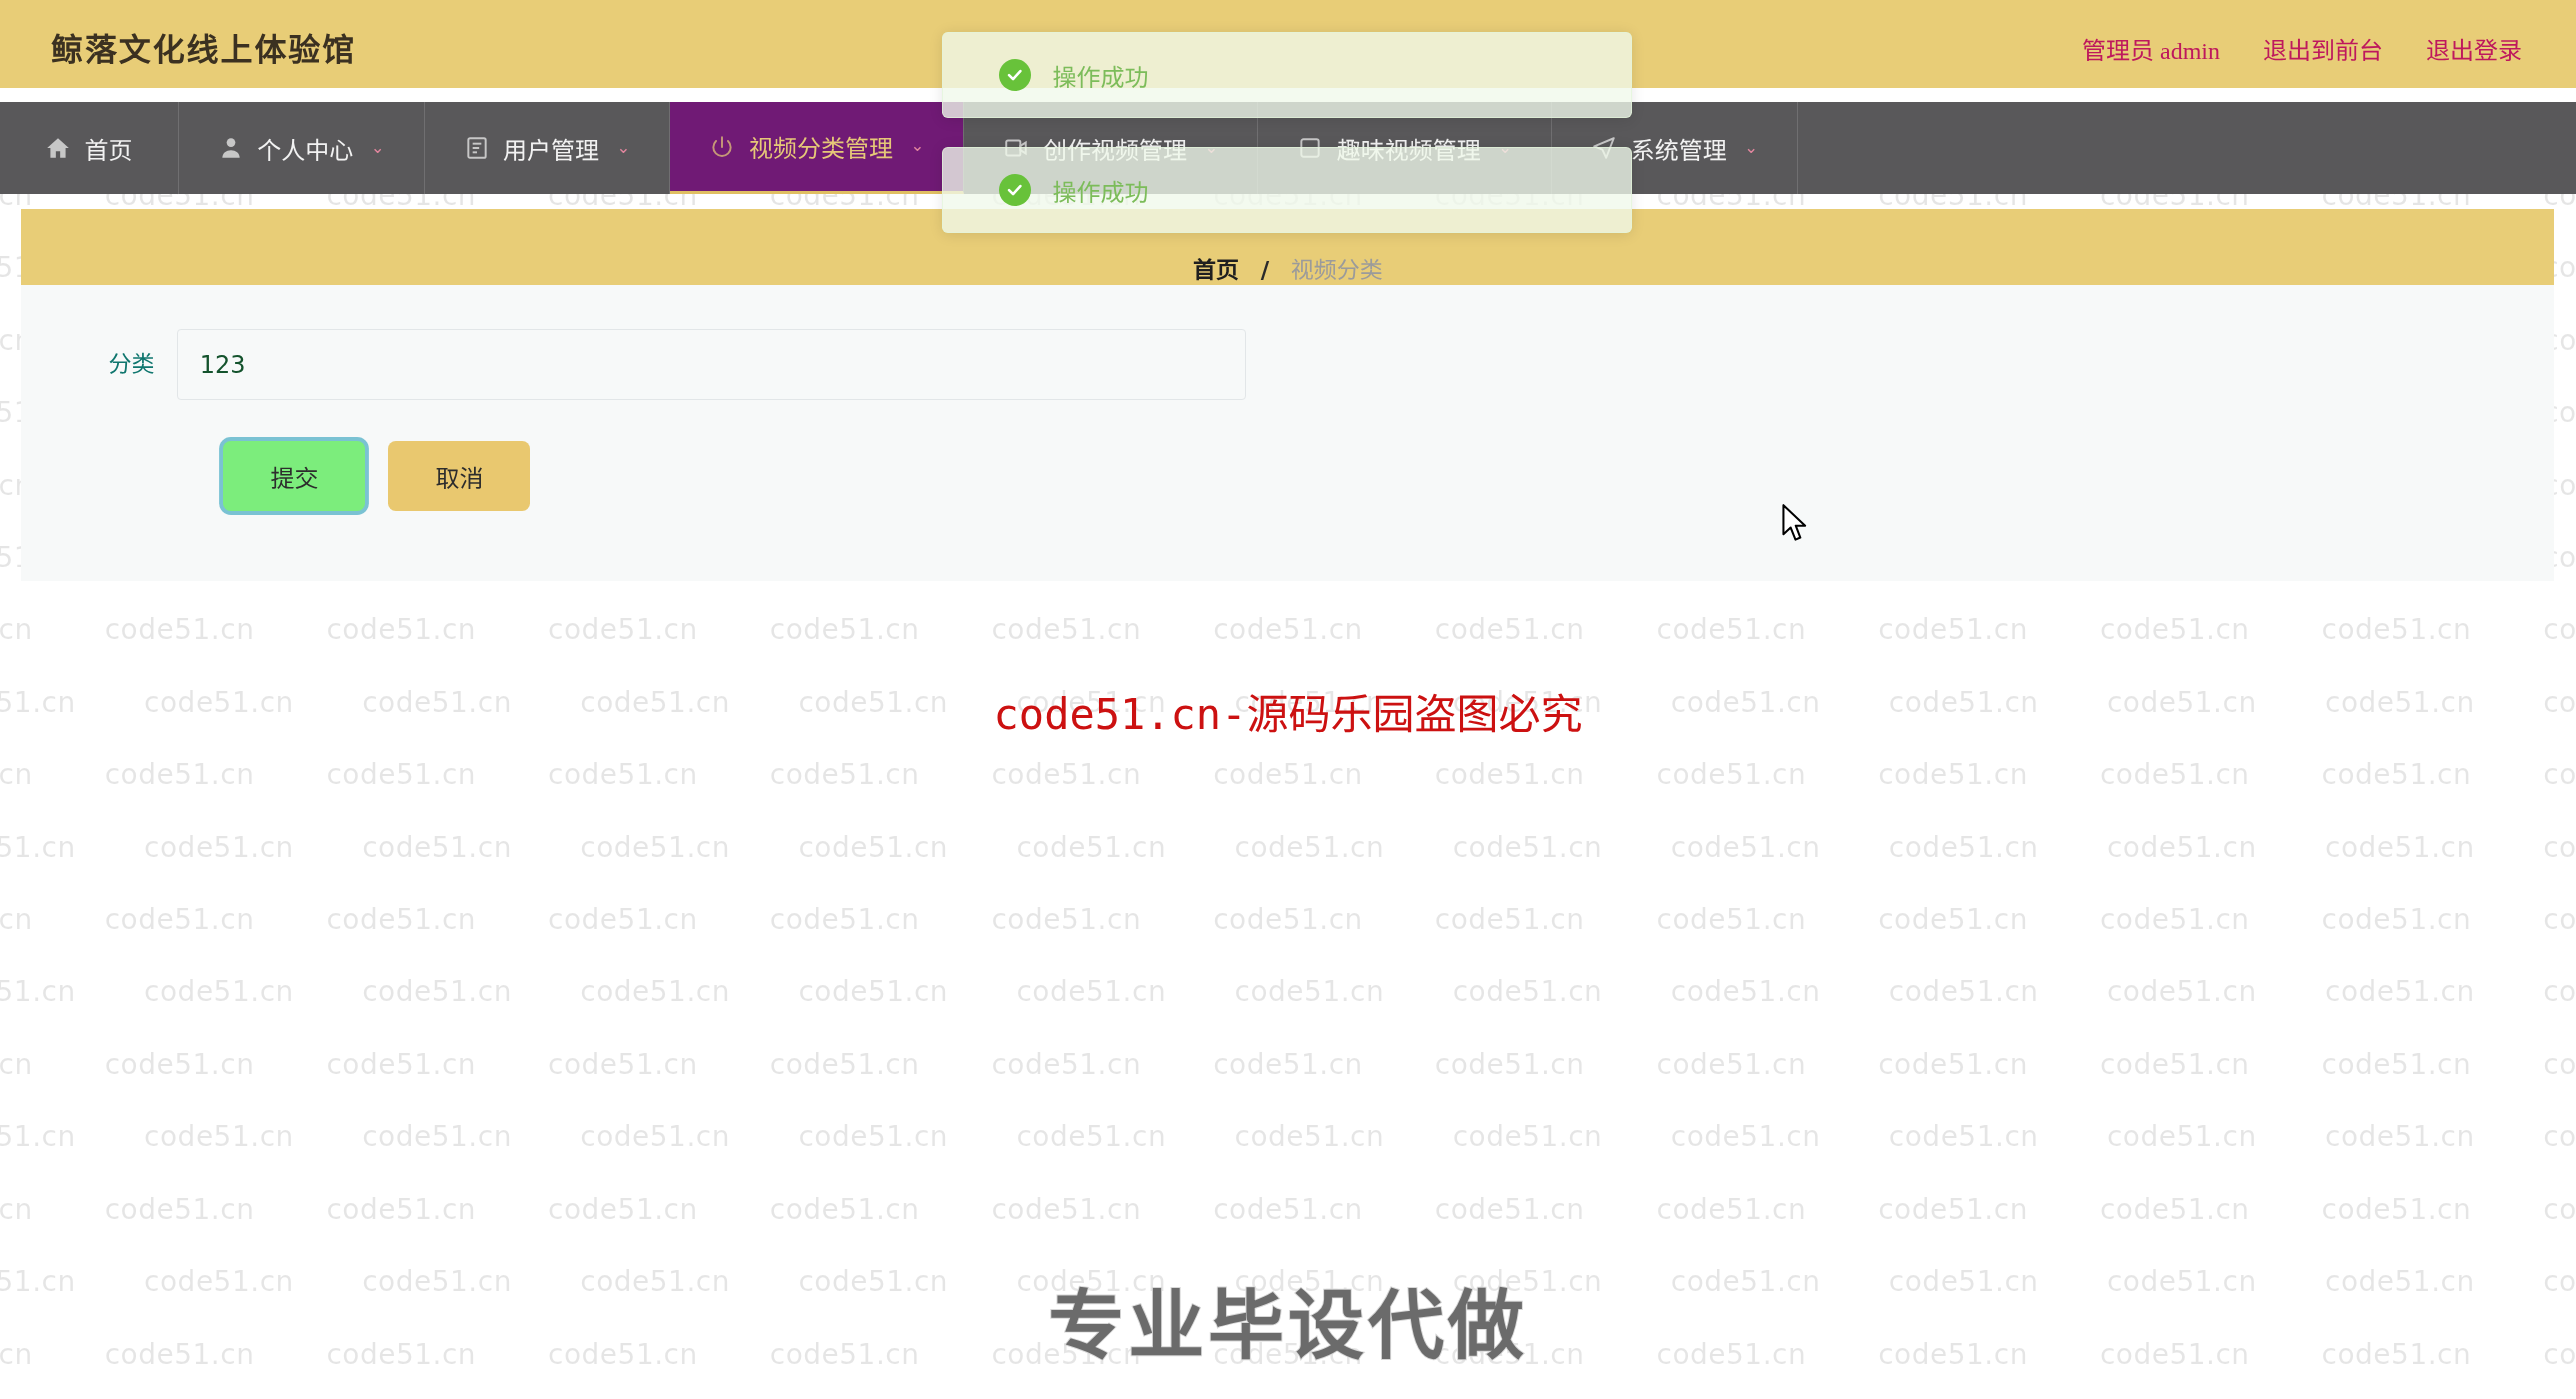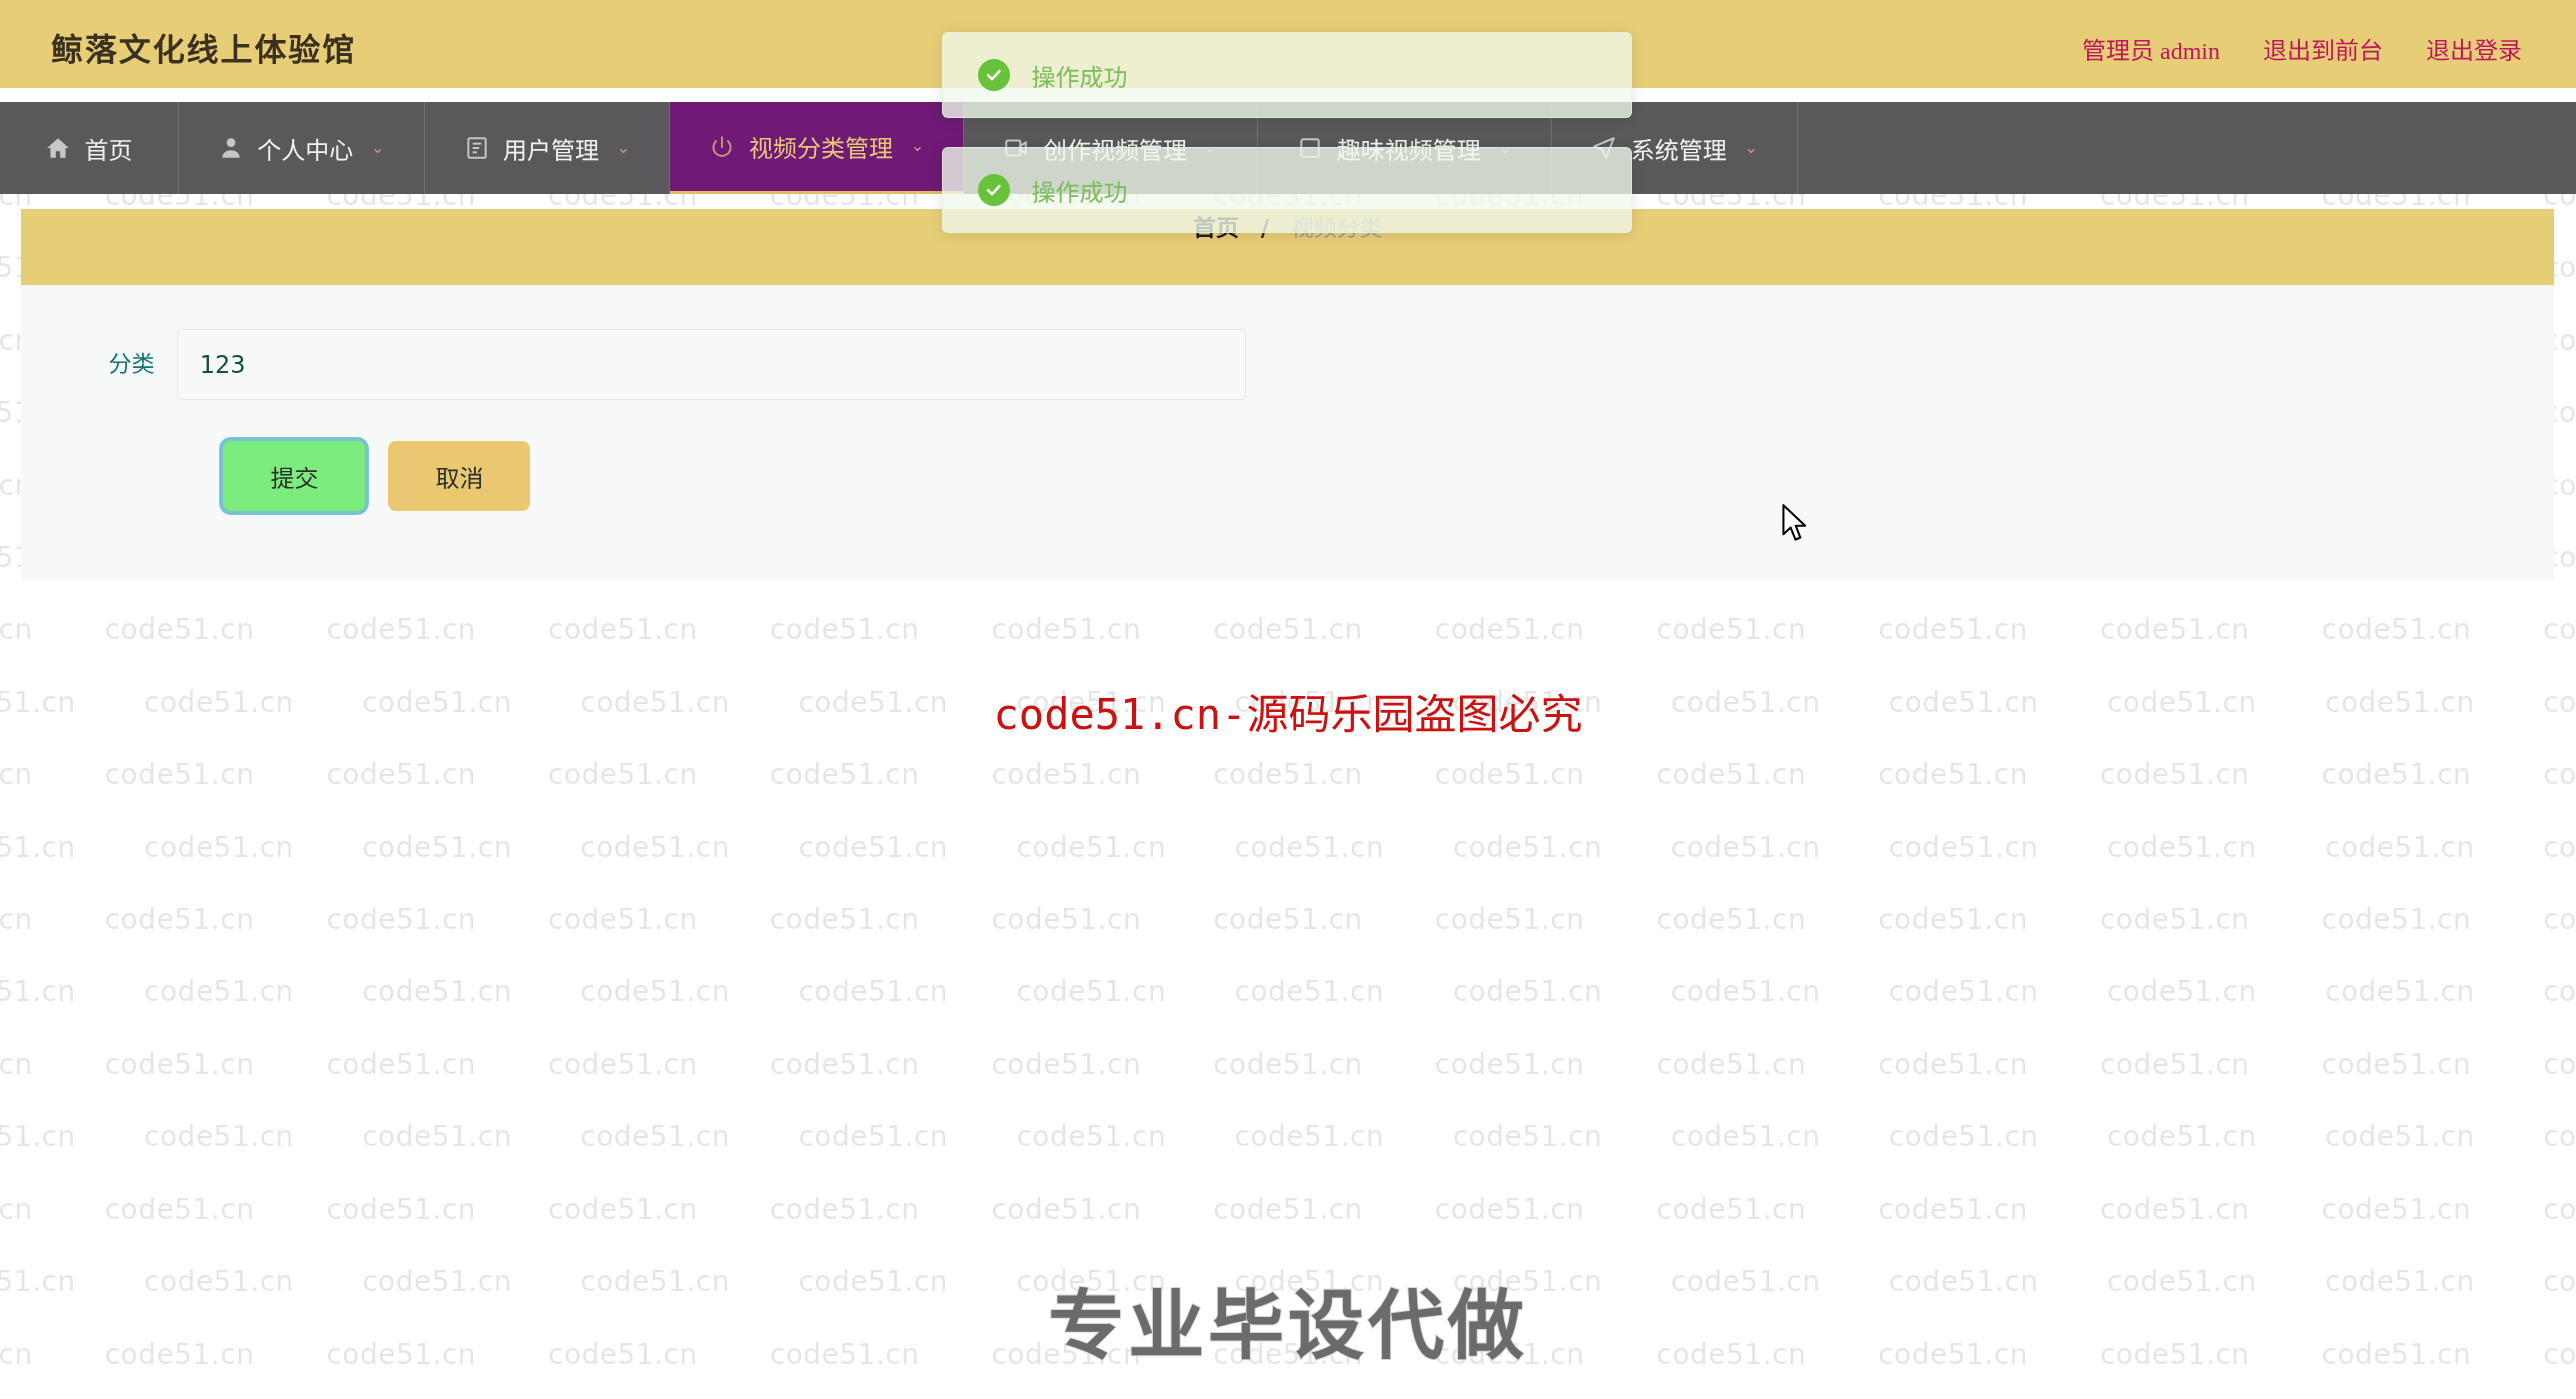--- a/index.html
+++ b/index.html
@@ -100,21 +100,21 @@
     margin-left:3.9px;
     line-height:1;
   }
 
   
   #crumb-wrap{
     position:absolute; top:209px; left:21.4px;
     width:2533px; height:76px;
     background:#e8cd77;
     z-index:6;
-    display:flex; align-items:flex-start; justify-content:center;
+    display:flex; align-items:flex-end; justify-content:center;
   }
   #crumb{
     font-family:"DejaVu Sans",sans-serif;
     font-size:23px;
     color:#1f1f1f;
     font-weight:bold;
   }
   #crumb .sep{ margin:0 13.6px; font-weight:bold; color:#2b2b2b;}
   #crumb .cur{ color:#9b9b9b; font-weight:normal; }
 
@@ -176,21 +176,21 @@
     position:absolute;
     top:32px;
     left:942px;
     width:690px;
     z-index:40;
   }
   .toast{
     height:86px;
     display:flex; align-items:center;
     gap:21.4px;
-    padding-left:35px;
+    padding-left:56px;
     border-radius:5.8px;
     background:rgba(240,249,235,0.78);
     border:1px solid rgba(225,243,216,0.7);
     box-shadow:0 1.9px 13.6px rgba(0,0,0,.10);
   }
   .toast + .toast{ margin-top:29px; }
   .toast-icon{
     width:32px; height:32px;
     border-radius:50%;
     background:#68c23a;

